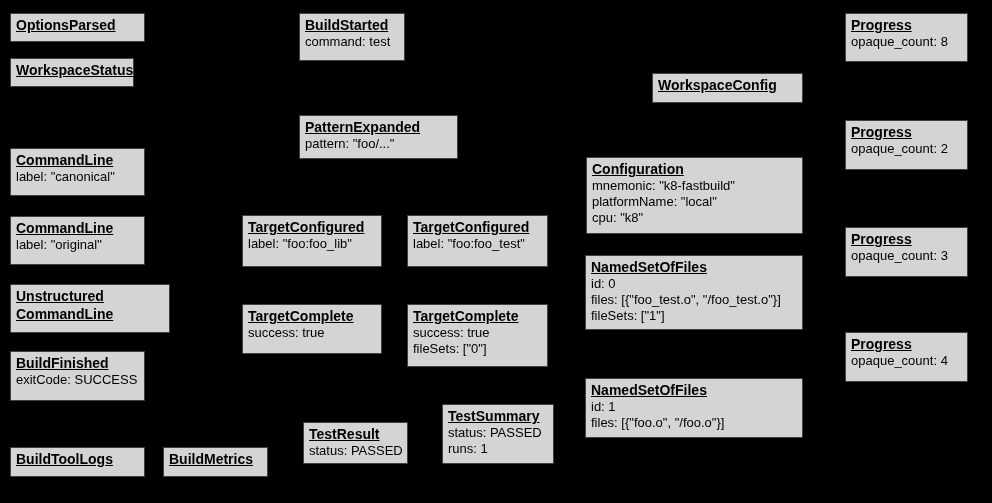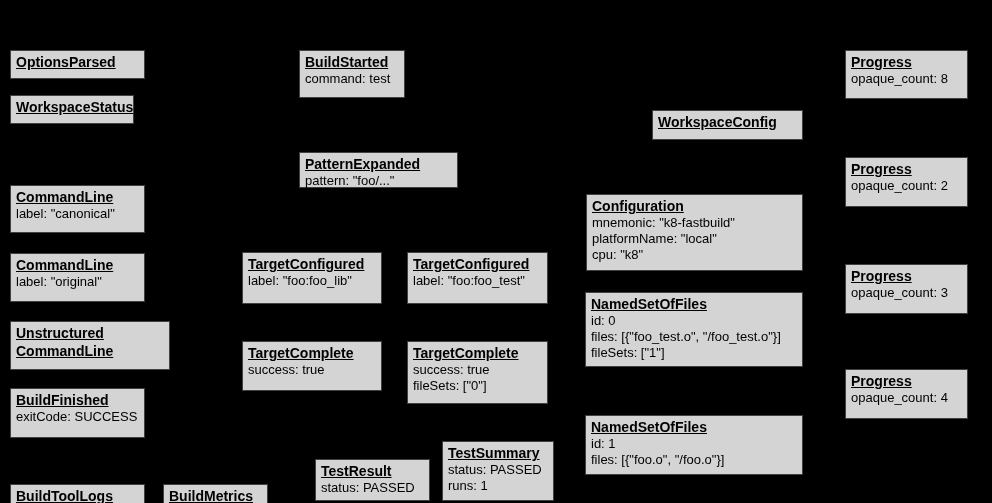--- a/index.html
+++ b/index.html
@@ -10,21 +10,20 @@
     font-family:"Liberation Sans",sans-serif;
     overflow:hidden;
   }
   .box{
     position:absolute;
     background:var(--node-fill,#d4d4d4);
     border:1px solid var(--node-border,#404040);
     box-sizing:border-box;
     padding:2px 21px 2px 5px;
     color:var(--text,#000);
-    margin-top:37px;
   }
   .t{
     display:block;
     font-weight:bold;
     font-size:14px;
     line-height:18px;
     text-decoration:underline;
     white-space:pre-line;
     cursor:pointer;
   }
@@ -75,36 +74,36 @@
 
   <div class="box" style="left:163px;top:447px;width:105px;height:30px">
     <span class="t">BuildMetrics</span>
   </div>
 
   <div class="box" style="left:299px;top:13px;width:106px;height:48px">
     <span class="t">BuildStarted</span>
     <span class="l">command: test</span>
   </div>
 
-  <div class="box" style="left:299px;top:115px;width:159px;height:36px">
+  <div class="box" style="left:299px;top:115px;width:159px;height:44px">
     <span class="t">PatternExpanded</span>
     <span class="l">pattern: "foo/..."</span>
   </div>
 
   <div class="box" style="left:242px;top:215px;width:140px;height:52px">
     <span class="t">TargetConfigured</span>
     <span class="l">label: "foo:foo_lib"</span>
   </div>
 
   <div class="box" style="left:242px;top:304px;width:140px;height:50px">
     <span class="t">TargetComplete</span>
     <span class="l">success: true</span>
   </div>
 
-  <div class="box" style="left:315px;top:422px;width:115px;height:42px">
+  <div class="box" style="left:303px;top:422px;width:105px;height:42px">
     <span class="t">TestResult</span>
     <span class="l">status: PASSED</span>
   </div>
 
   <div class="box" style="left:407px;top:215px;width:141px;height:52px">
     <span class="t">TargetConfigured</span>
     <span class="l">label: "foo:foo_test"</span>
   </div>
 
   <div class="box" style="left:407px;top:304px;width:141px;height:63px">

